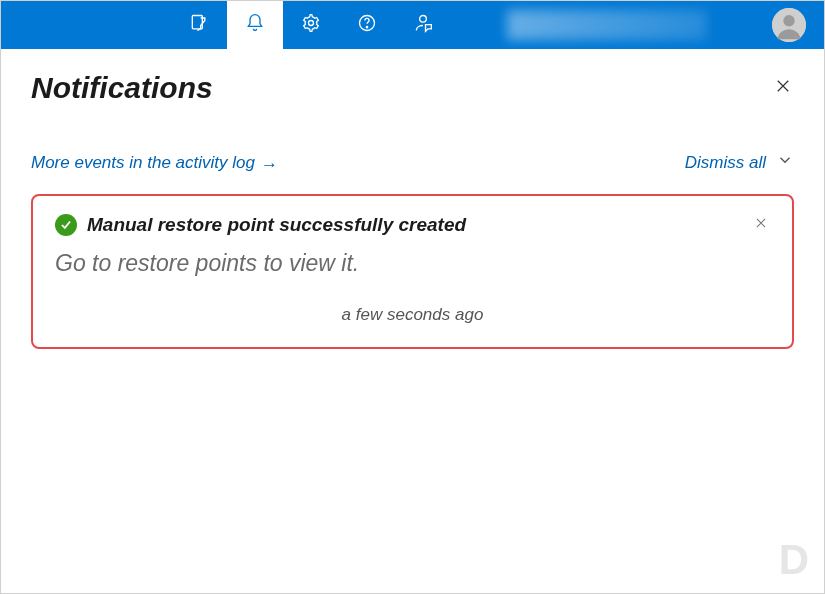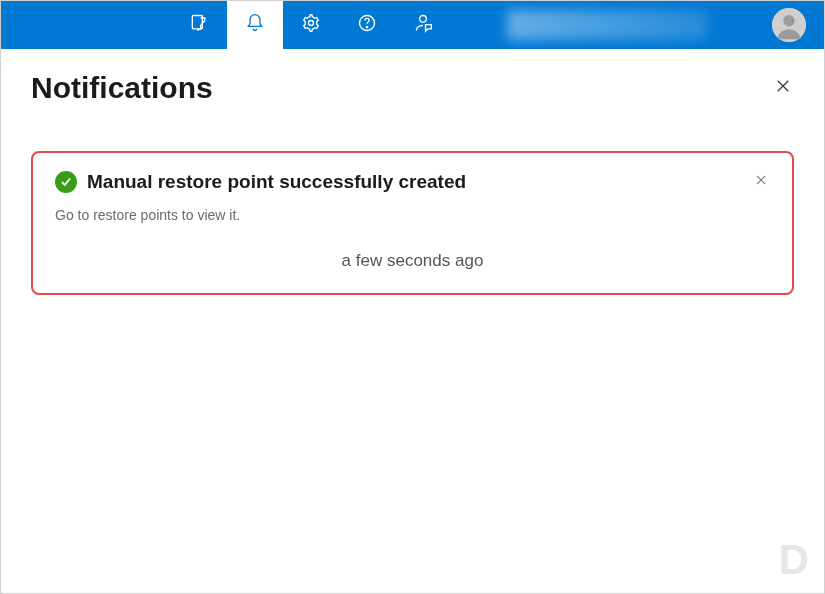--- a/index.html
+++ b/index.html
@@ -45,21 +45,21 @@
       width: 34px;
       height: 34px;
       border-radius: 50%;
       background: #bdbdbd;
       margin: 7px 18px 0 10px;
       display:flex; align-items:center; justify-content:center;
     }
     .avatar svg{ width:34px;height:34px;}
 
     
-    .panel { padding: 22px 30px 0 30px; }
+    .panel { padding: 22px 30px 0 30px; font-style: italic; }
     .panel-header {
       display: flex;
       align-items: center;
       justify-content: space-between;
       margin-bottom: 46px;
     }
     .panel-title {
       font-size: 30px;
       font-weight: 600;
       color: #1b1b1b;
@@ -124,21 +124,21 @@
     }
     .notif-close {
       color: #777;
       cursor: pointer;
       width:18px;height:18px;
       display:flex;align-items:center;justify-content:center;
     }
     .notif-close svg{width:14px;height:14px;}
     .notif-body {
       margin-top: 14px;
-      font-size: 14px;
+      font-size: 23px;
       color: #6b6b6b;
     }
     .notif-time {
       margin-top: 28px;
       text-align: center;
       font-size: 17px;
       color: #555;
     }
 
     .watermark{
@@ -224,20 +224,34 @@
     <div class="panel-title">Notifications</div>
     <div class="close-panel">
       <span>
         <svg viewBox="0 0 24 24" stroke="currentColor" stroke-width="1.6" fill="none">
           <path d="M5 5l14 14M19 5L5 19"></path>
         </svg>
       </span>
     </div>
   </div>
 
+  <div class="subheader">
+    <span class="link">
+      <span>More events in the activity log</span>
+      <span>→</span>
+    </span>
+    <span class="dismiss-group">
+      <span class="link">Dismiss all</span>
+      <span>
+        <svg viewBox="0 0 24 24" stroke="currentColor" stroke-width="1.8" fill="none">
+          <path d="M6 9l6 6 6-6"></path>
+        </svg>
+      </span>
+    </span>
+  </div>
 
   <div class="notif-card">
     <div class="notif-head">
       <div class="success-icon">
         <svg viewBox="0 0 24 24" stroke="currentColor" stroke-width="3" fill="none">
           <path d="M5 12l5 5 9-11"></path>
         </svg>
       </div>
       <div class="notif-title">Manual restore point successfully created</div>
       <div class="notif-close">

